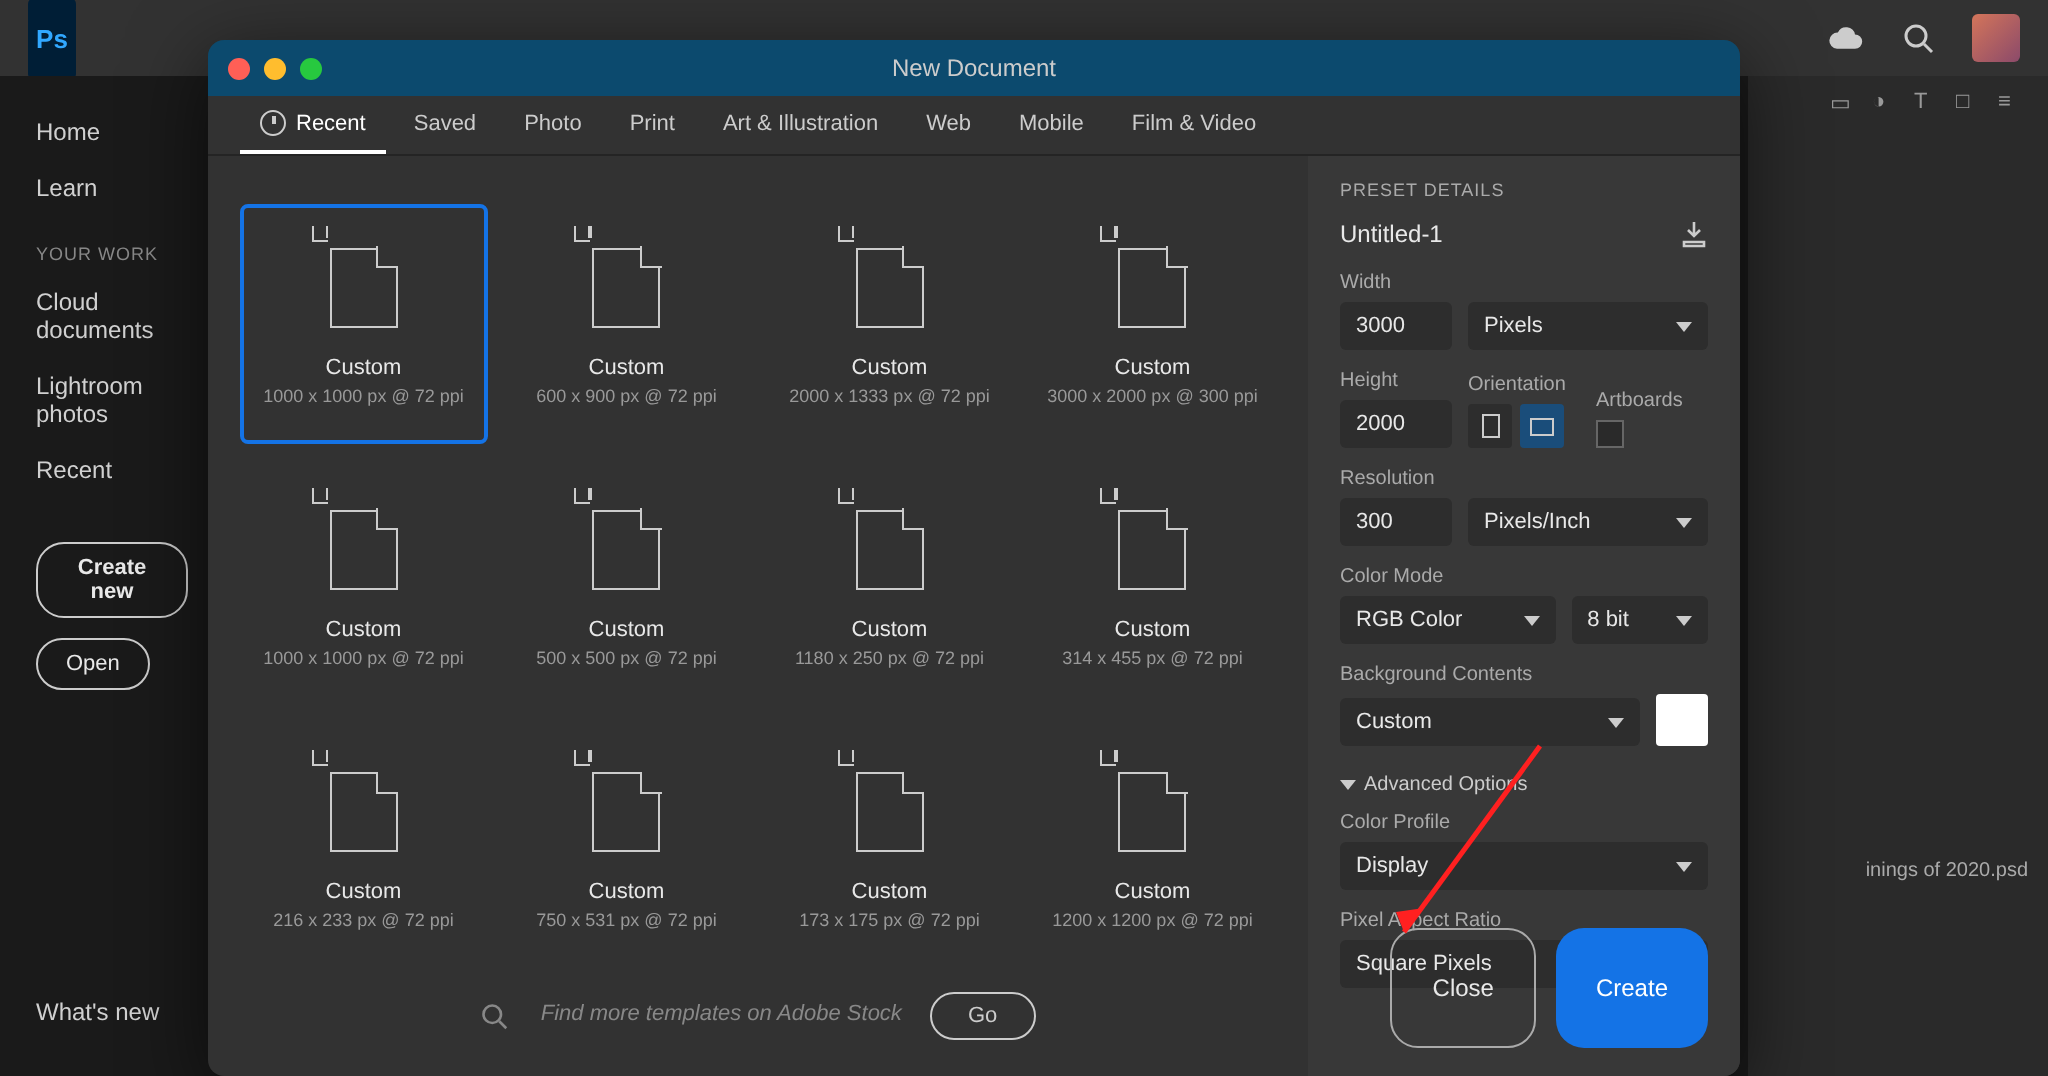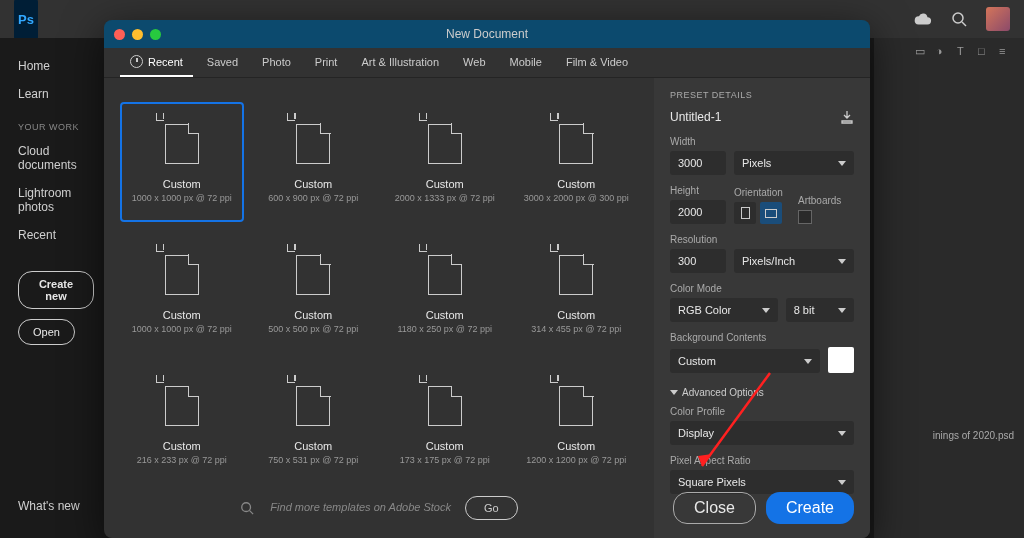--- a/index.html
+++ b/index.html
@@ -58,21 +58,21 @@
 .chev{width:0;height:0;border-left:4px solid transparent;border-right:4px solid transparent;border-top:5px solid #ccc}
 .orient-btns{display:flex;gap:4px}
 .orient{width:22px;height:22px;background:#2d2d2d;display:flex;align-items:center;justify-content:center;cursor:pointer;border-radius:2px}
 .orient.active{background:#1a4d7a}
 .orient-inner{border:1.5px solid #ccc}
 .artboard-ck{width:14px;height:14px;border:1px solid #666;background:#2a2a2a}
 .colgrp{display:flex;flex-direction:column;flex:1}
 .swatch{width:26px;height:26px;background:#fff;border-radius:2px}
 .adv{display:flex;align-items:center;gap:4px;font-size:10px;color:#ccc;margin:4px 0 8px;cursor:pointer}
 .footer{position:absolute;right:16px;bottom:14px;display:flex;gap:10px}
-.fbtn{border-radius:14px;padding:6px 20px;font-size:16px;cursor:pointer}
+.fbtn{border-radius:14px;padding:22px 20px;font-size:12px;cursor:pointer}
 .fbtn.close{background:none;border:1px solid #aaa;color:#e8e8e8}
 .fbtn.create{background:#1473e6;border:none;color:#fff;position:relative}
 .arrow{position:absolute;right:90px;bottom:60px;pointer-events:none}
 svg{display:block}
 </style>
 </head>
 <body>
 
 <div class="topbar">
   <div class="ps-logo">Ps</div>

